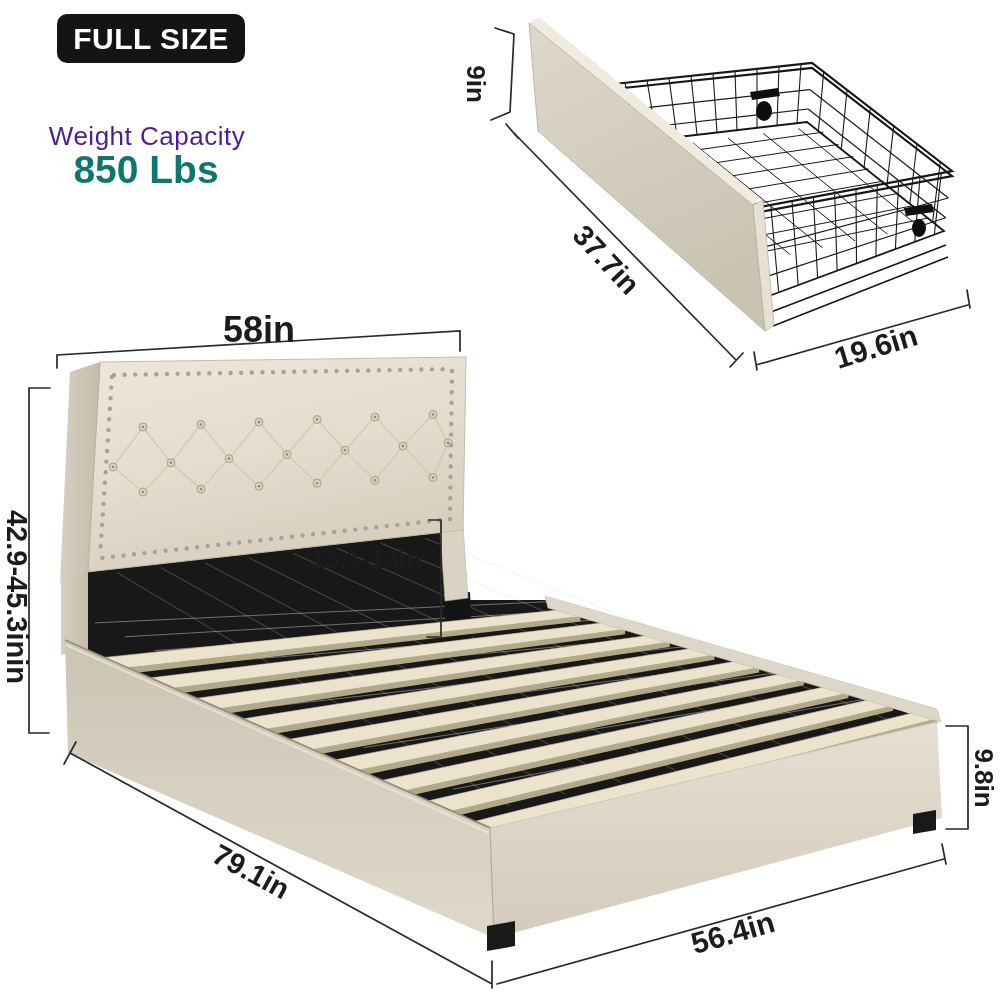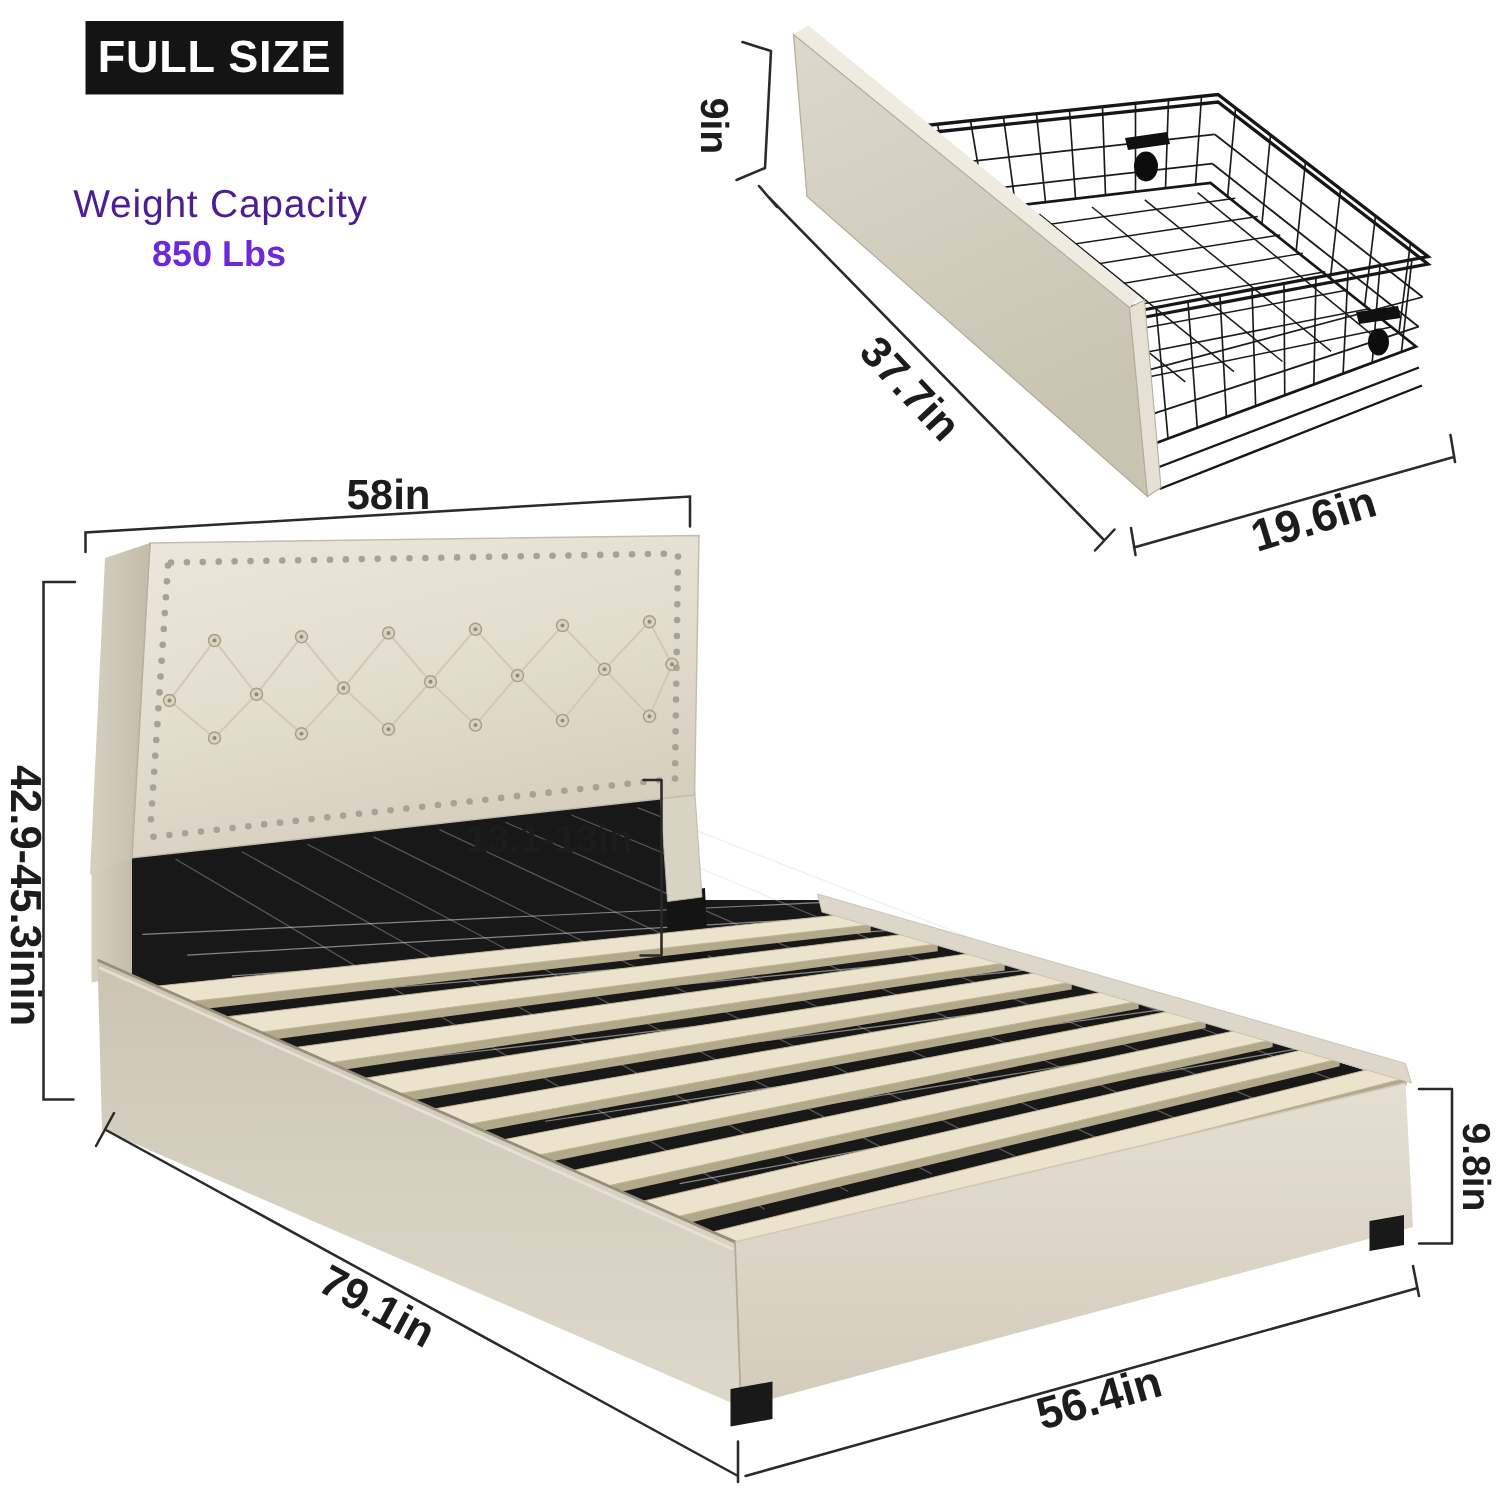--- a/index.html
+++ b/index.html
@@ -2,27 +2,27 @@
 <html><head>
 <meta charset="utf-8">
 <style>
   html,body{margin:0;padding:0;}
   body{width:1000px;height:1000px;background:#ffffff;position:relative;overflow:hidden;
        font-family:"Liberation Sans",sans-serif;}
   #art{position:absolute;left:0;top:0;}
   .lbl{position:absolute;transform:translate(-50%,-50%) rotate(var(--r,0deg));
        font-weight:bold;color:#1c1c1c;white-space:nowrap;line-height:1;
        font-family:"Liberation Sans",sans-serif;}
-  .badge{position:absolute;left:57px;top:14px;width:172px;height:49px;background:#141414;
-         border-radius:0;display:flex;align-items:center;justify-content:center;}
+  .badge{position:absolute;left:57px;top:14px;width:188px;height:49px;background:#141414;
+         border-radius:10px;display:flex;align-items:center;justify-content:center;}
   .badge span{color:#ffffff;font-size:30px;font-weight:bold;letter-spacing:.5px;}
   .wc-title{position:absolute;left:147px;top:136px;transform:translate(-50%,-50%);
             font-size:26px;font-weight:400;color:#4c1d95;letter-spacing:.5px;white-space:nowrap;}
   .wc-value{position:absolute;left:146px;top:170px;transform:translate(-50%,-50%);
-            font-size:24px;font-weight:bold;color:#6d28d9;white-space:nowrap;}
+            font-size:39px;font-weight:bold;color:#0f766e;white-space:nowrap;}
 </style>
 </head>
 <body>
 
 <svg id="art" width="1000" height="1000" viewBox="0 0 1000 1000">
   <defs>
     <linearGradient id="gFace" x1="0" y1="0" x2="0.4" y2="1">
       <stop offset="0" stop-color="#ece7da"></stop>
         <stop offset="0.55" stop-color="#e3ddce"></stop>
         <stop offset="1" stop-color="#d6cfbe"></stop>
@@ -291,18 +291,18 @@
 <div class="badge">
   <span>FULL SIZE</span>
 </div>
 <div class="wc-title">Weight Capacity</div>
 <div class="wc-value">850 Lbs</div>
 
 <div class="lbl" style="left:476px;top:84px;font-size:26px;--r:90deg">9in</div>
 <div class="lbl" style="left:606px;top:260px;font-size:29px;--r:47deg">37.7in</div>
 <div class="lbl" style="left:876px;top:347px;font-size:30px;--r:-17deg">19.6in</div>
 
-<div class="lbl" style="left:259px;top:330px;font-size:28px">58in</div>
+<div class="lbl" style="left:259px;top:330px;font-size:36px">58in</div>
 <div class="lbl" style="left:16px;top:597px;font-size:29px;--r:90deg">42.9-45.3inin</div>
 <div class="lbl" style="left:366px;top:559px;font-size:26px">13.1-13in</div>
 <div class="lbl" style="left:251px;top:872px;font-size:29px;--r:28.5deg">79.1in</div>
 <div class="lbl" style="left:733px;top:933px;font-size:30px;--r:-16deg">56.4in</div>
 <div class="lbl" style="left:984px;top:778px;font-size:26px;--r:90deg">9.8in</div>
 
 </body></html>

